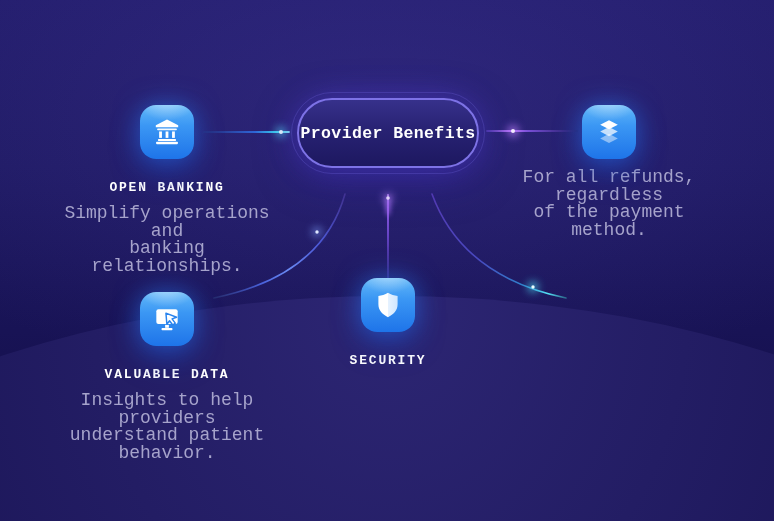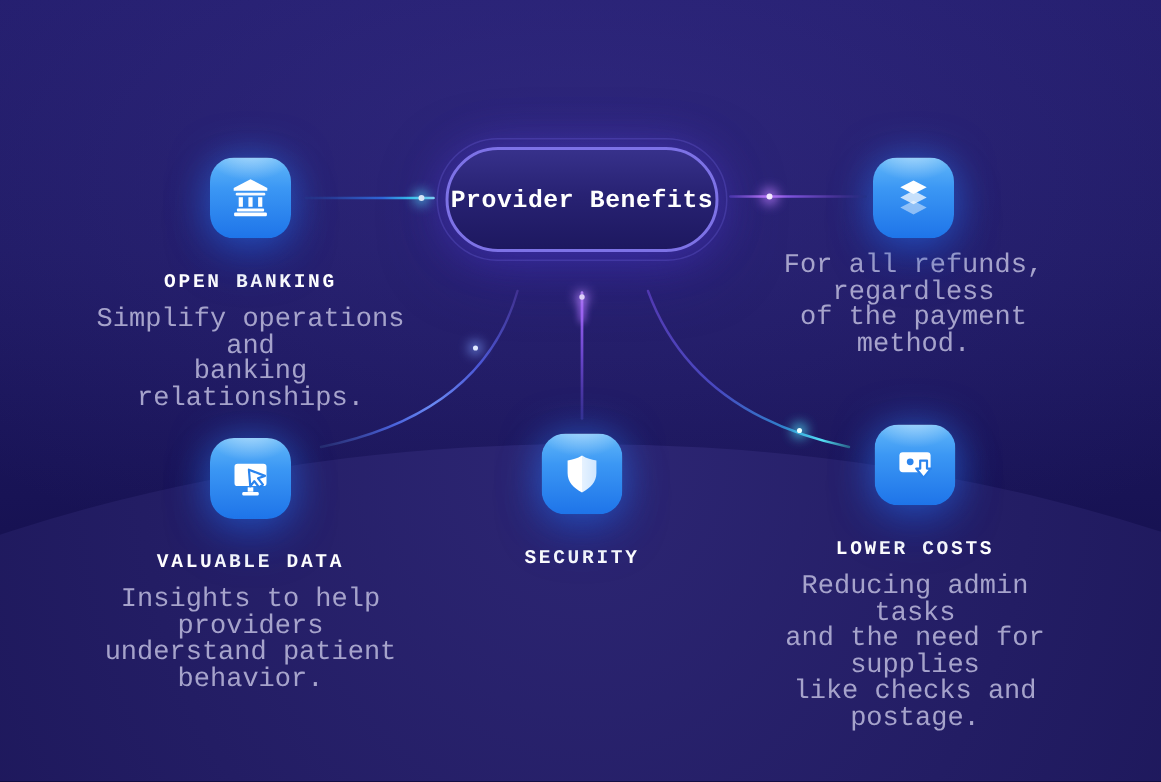--- a/index.html
+++ b/index.html
@@ -175,44 +175,31 @@
         <rect x="7.9" y="18.8" width="8.2" height="1.7" rx=".6" fill="#ffffff"></rect>
         <path d="M11.2 7.6l8 3.1-3.4 1.2 2.4 3.2-1.9 1.4-2.4-3.2-2 2.6z" fill="#ffffff" stroke="#2a84ee" stroke-width="1.1" stroke-linejoin="round"></path>
       </svg>
     </div>
     <div class="benefit-title">VALUABLE DATA</div>
     <div class="benefit-desc">Insights to help providers
 understand patient
 behavior.</div>
   </div>
 
-  <div class="benefit" style="left:283px;top:289px;justify-content:flex-end;">
+  <div class="benefit" style="left:283px;top:278px;justify-content:flex-end;">
     <div class="tile">
       <svg width="32" height="32" viewBox="0 0 24 24">
         <defs>
           <linearGradient id="shg" x1="0" y1="0" x2="1" y2="0">
             <stop offset="0" stop-color="#ffffff"></stop>
             <stop offset=".5" stop-color="#ffffff"></stop>
             <stop offset=".51" stop-color="#e6f2ff"></stop>
             <stop offset="1" stop-color="#cfe6ff"></stop>
           </linearGradient>
         </defs>
         <path d="M12 2.8c2.3 1.4 4.8 2.2 7.2 2.4v6.3c0 4.5-3 7.6-7.2 9.7-4.2-2.1-7.2-5.2-7.2-9.7V5.2c2.4-.2 4.9-1 7.2-2.4z" fill="url(#shg)"></path>
       </svg>
     </div>
     <div class="benefit-title">SECURITY</div>
   </div>
 
-  <div class="benefit" style="left:505px;top:283px;">
-    <div class="tile">
-      <svg width="32" height="32" viewBox="0 0 24 24">
-        <rect x="4.2" y="5.6" width="15.6" height="10" rx="1.7" fill="#ffffff"></rect>
-        <circle cx="9.6" cy="10.4" r="1.7" fill="#2a84ee"></circle>
-        <path d="M14.6 9.8h3.4v4h2l-3.7 4.6-3.7-4.6h2z" fill="#ffffff" stroke="#2a84ee" stroke-width="1.1" stroke-linejoin="round"></path>
-      </svg>
-    </div>
-    <div class="benefit-title">LOWER COSTS</div>
-    <div class="benefit-desc">Reducing admin tasks
-and the need for supplies
-like checks and postage.</div>
-  </div>
 
 </div>
 
 </body></html>

